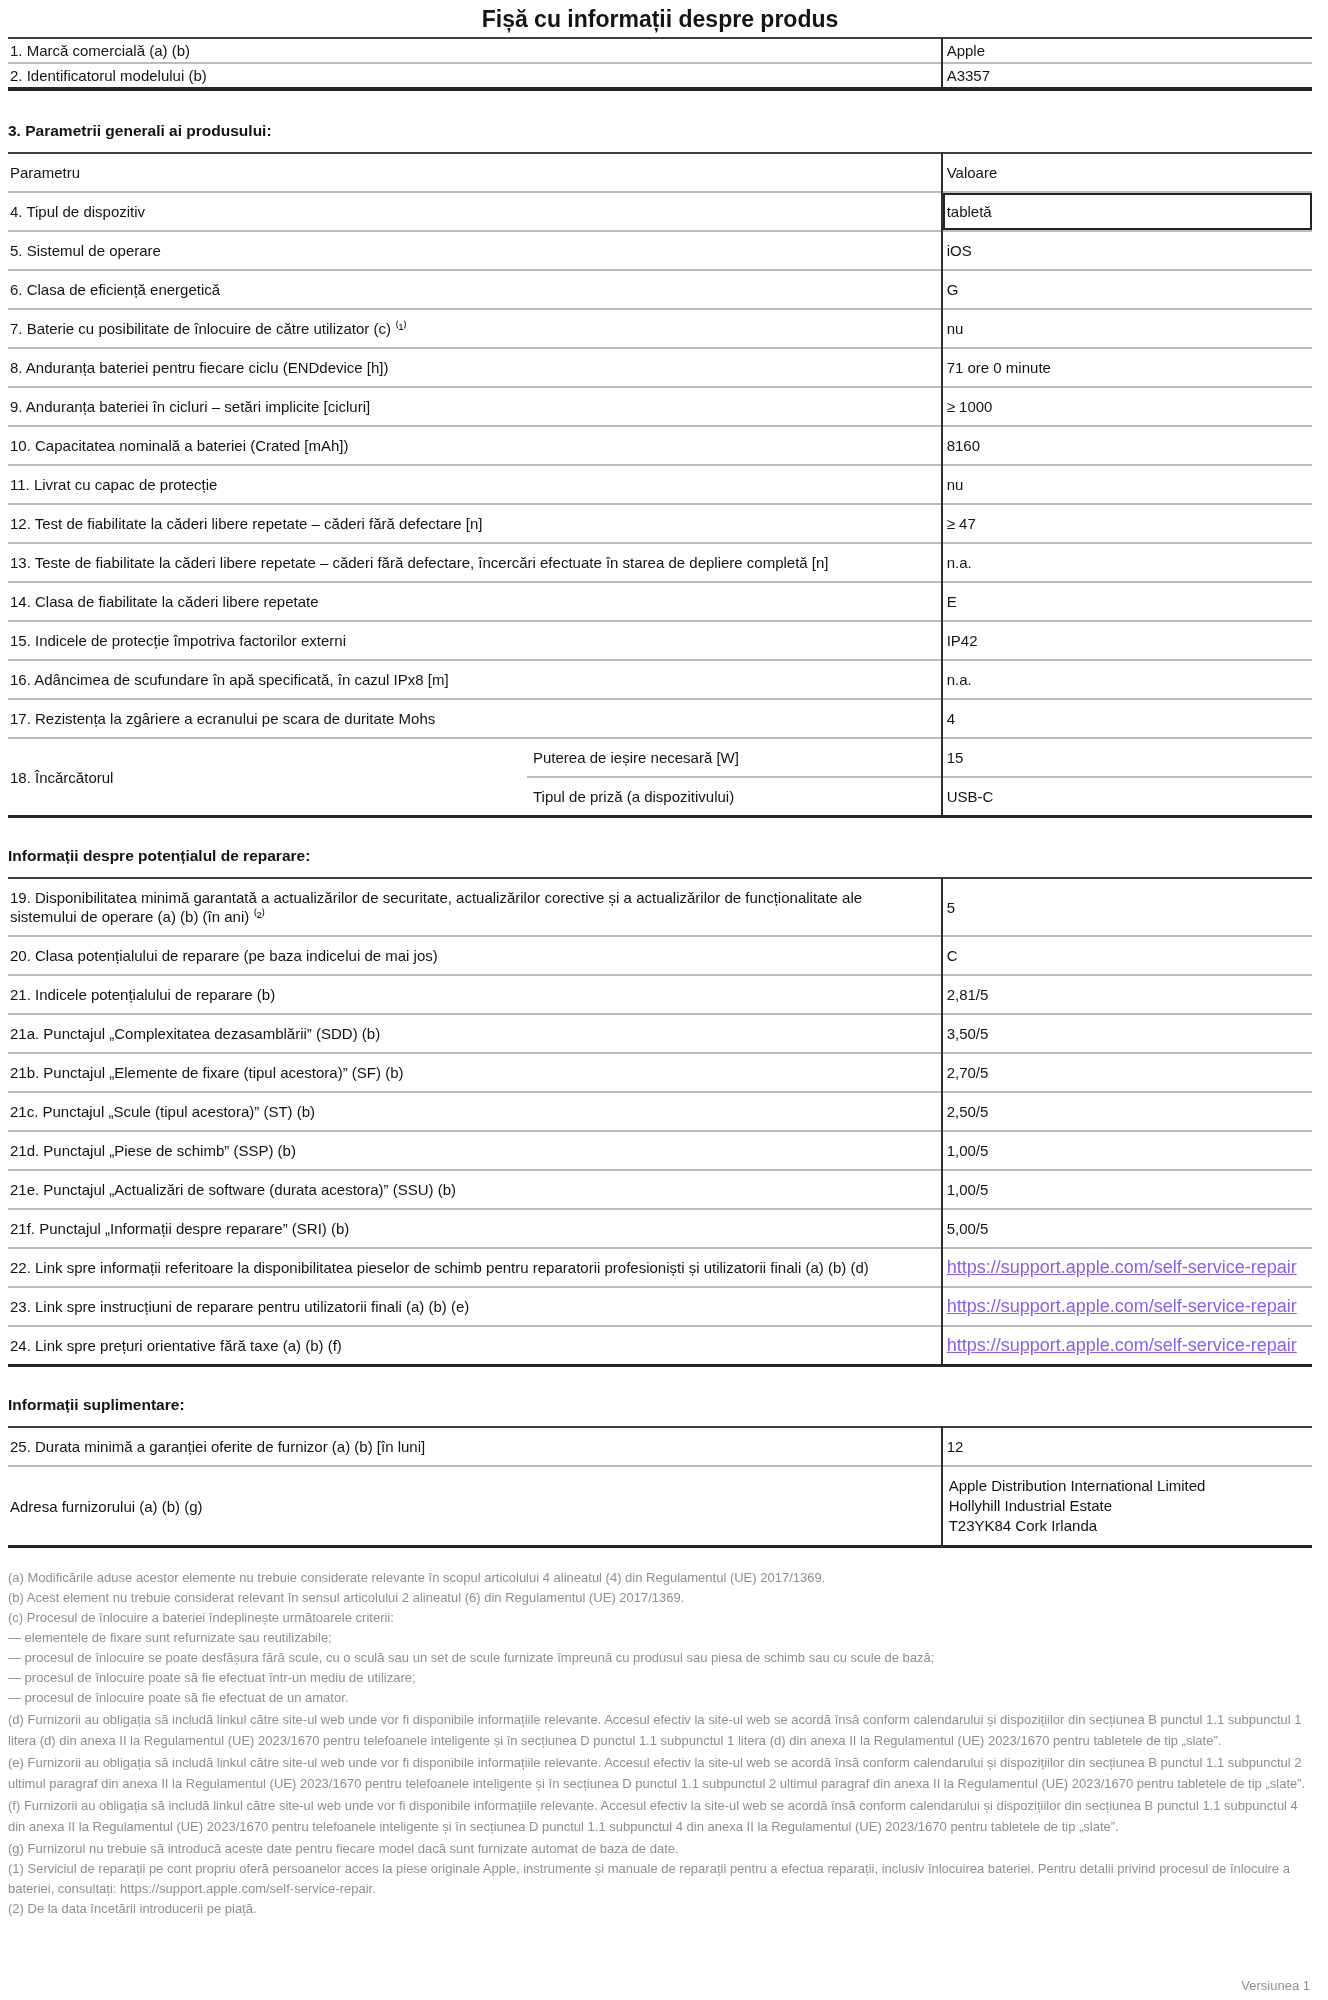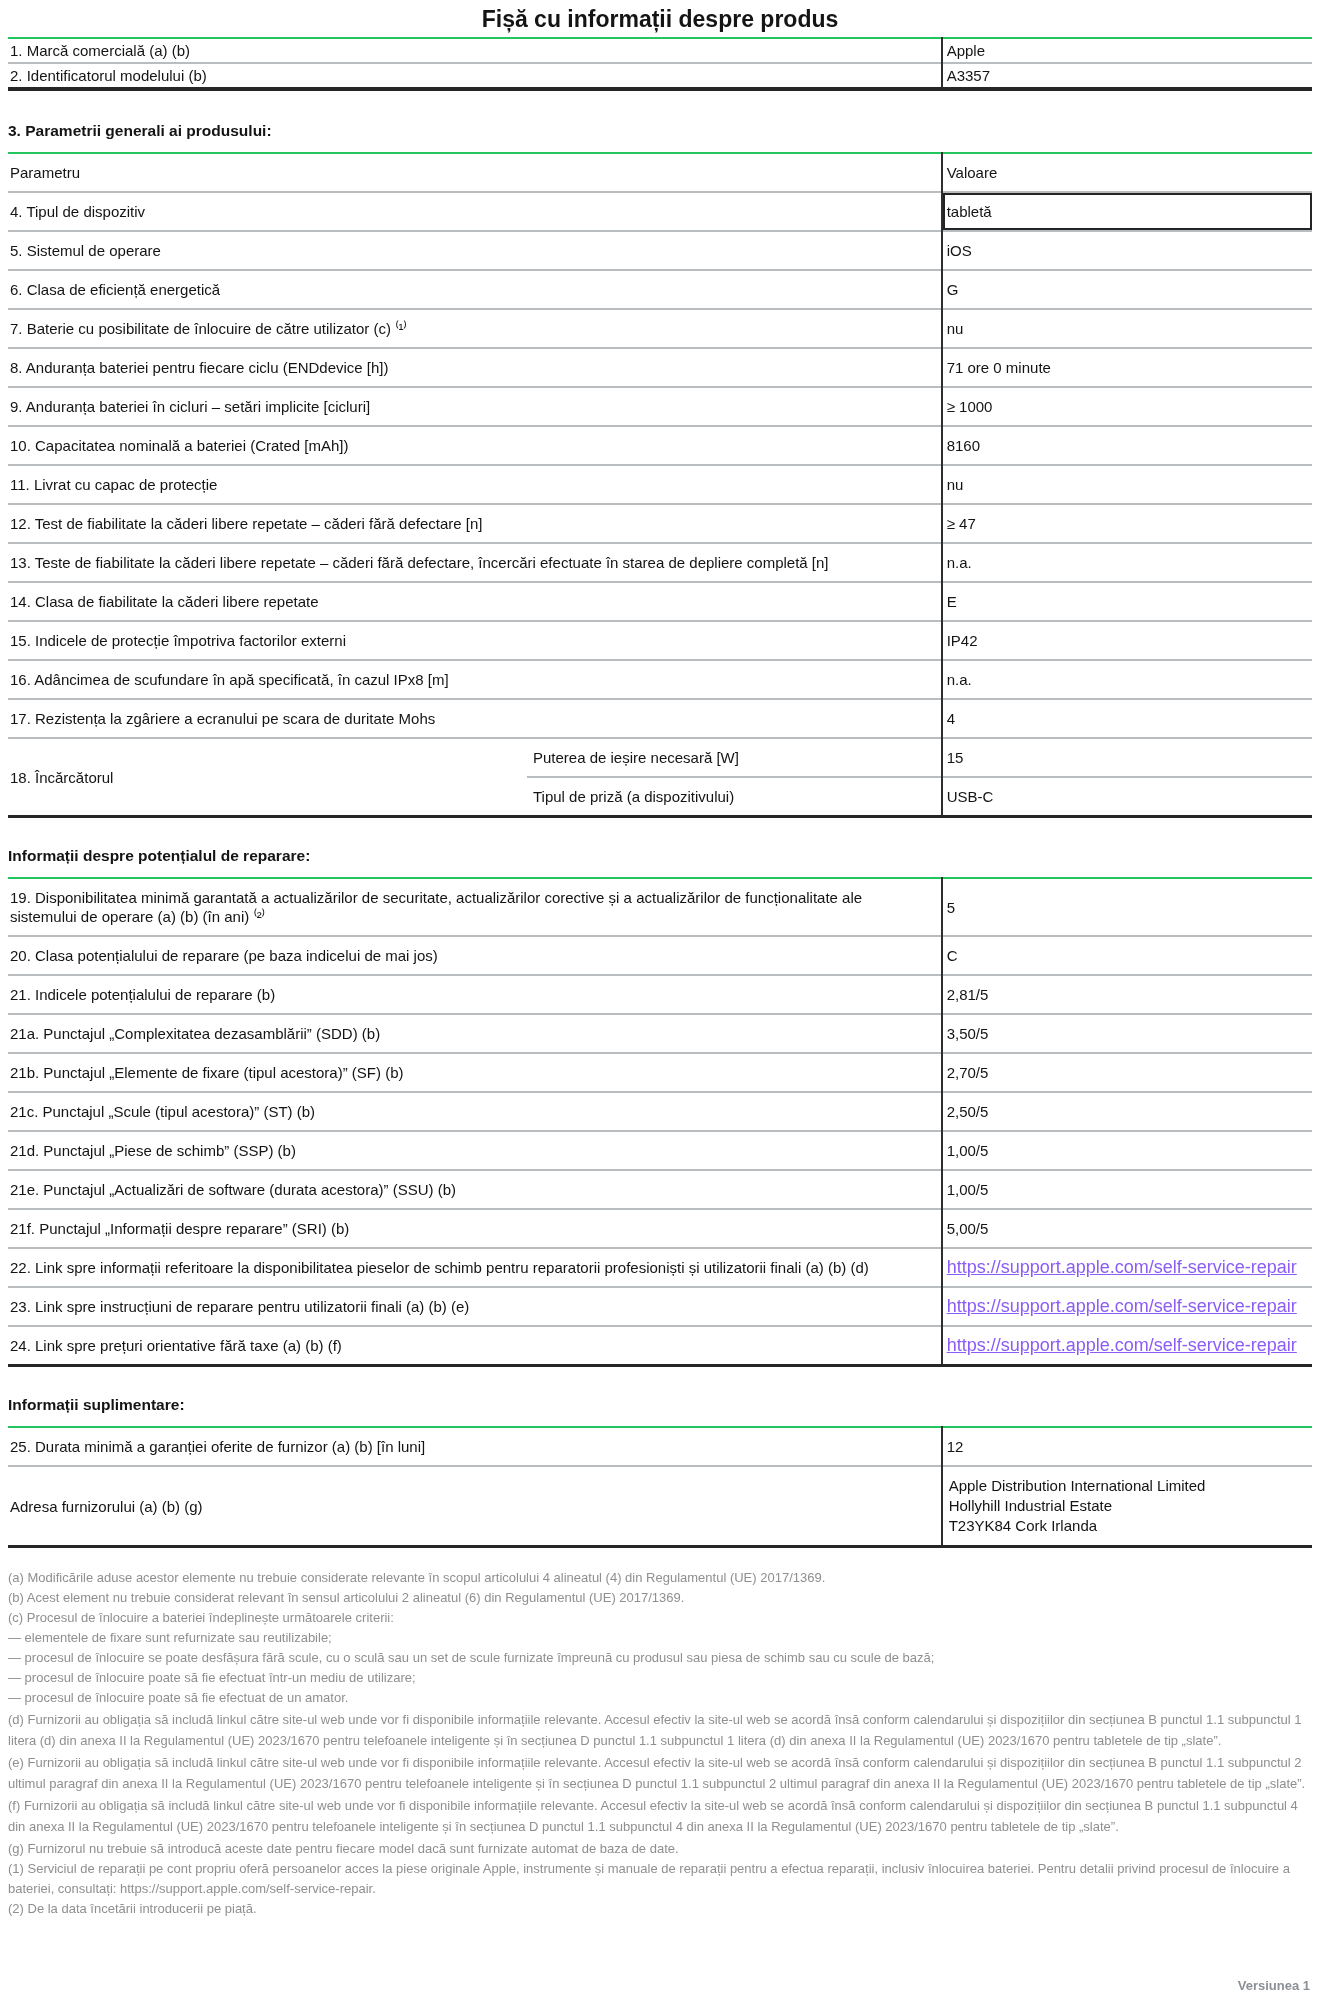--- a/index.html
+++ b/index.html
@@ -1,38 +1,38 @@
 <!DOCTYPE html>
 <html><head>
 <meta charset="utf-8">
 <style>
   html,body{margin:0;padding:0;background:#fff;}
   body{font-family:"Liberation Sans", sans-serif; color:#141414;}
   .page{width:1320px;height:2000px;position:relative;background:#fff;box-sizing:border-box;overflow:hidden;}
   .inner{padding:0 8px;}
   .title{font-size:23px;font-weight:700;text-align:center;margin:6px 0 4px;line-height:27px;}
-  table.tbl{width:100%;border-collapse:collapse;table-layout:fixed;border-top:2px solid #22c55e;border-bottom:3px solid #262626;}
+  table.tbl{width:100%;border-collapse:collapse;table-layout:fixed;border-top:2px solid #404040;border-bottom:3px solid #262626;}
   table.tbl td, table.tbl th{font-size:15px;line-height:19px;vertical-align:middle;font-weight:400;word-wrap:break-word;}
   col.c1{width:39.8%;} col.c2{width:31.8%;} col.c3{width:28.4%;}
   .c-label{text-align:left;padding:9px 10px 9px 2px;}
   .c-sub{text-align:left;padding:9px 6px;}
   .c-value{text-align:left;border-left:2px solid #2e2e2e;padding:9px 4px;}
   table.tbl tr + tr td{border-top:2px solid #b9bdbf;}
   table.identity td{padding-top:2px;padding-bottom:2px;}
   table.identity{border-bottom-width:4px;}
   .boxed{box-shadow:inset 0 0 0 2px #242424;margin-left:20px;}
   .section-h{font-size:15.5px;font-weight:700;margin:30px 0 12px;line-height:19px;}
   .section-h.mt{margin-top:28px;}
   a.cell-link{color:#8b5cf6;text-decoration:underline;font-size:18px;}
   .v-lines{text-align:left;padding-left:6px;}
   .v-lines div{line-height:20px;}
   .footnotes{margin-top:20px;color:#8f8f8f;font-size:13px;}
   .fn{line-height:20px;}
   .fn.gap{margin-top:1px;line-height:21px;}
-  .version{position:absolute;right:10px;top:1978px;color:#8a9096;font-size:13px;font-weight:bold;}
+  .version{position:absolute;right:10px;top:1978px;color:#8a9096;font-size:13px;}
 </style>
 </head>
 <body>
 
 <div class="page">
   <div class="inner">
     <h1 class="title">Fișă cu informații despre produs</h1>
 
     <table class="tbl identity">
       <colgroup>

